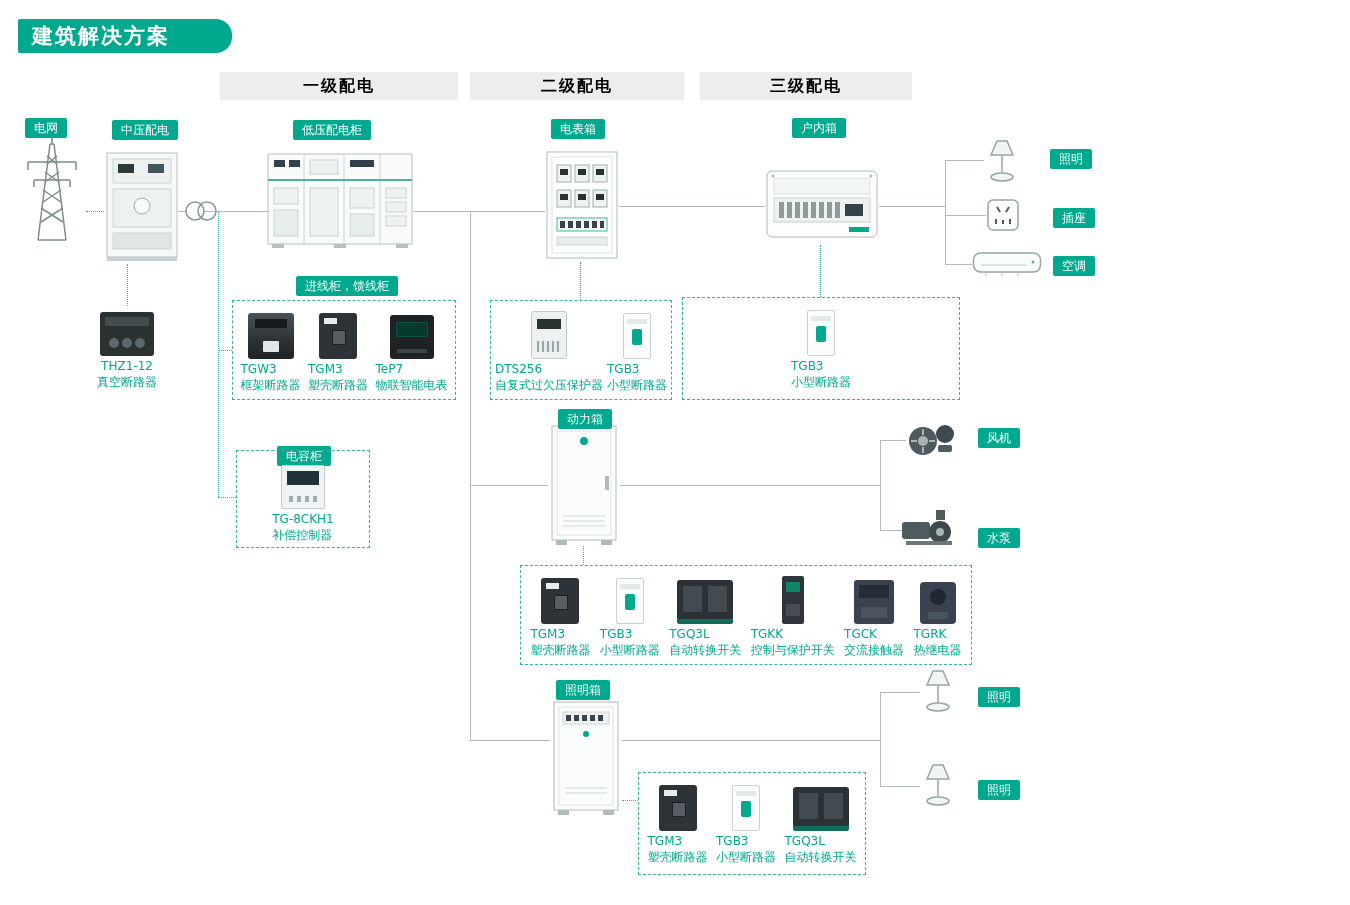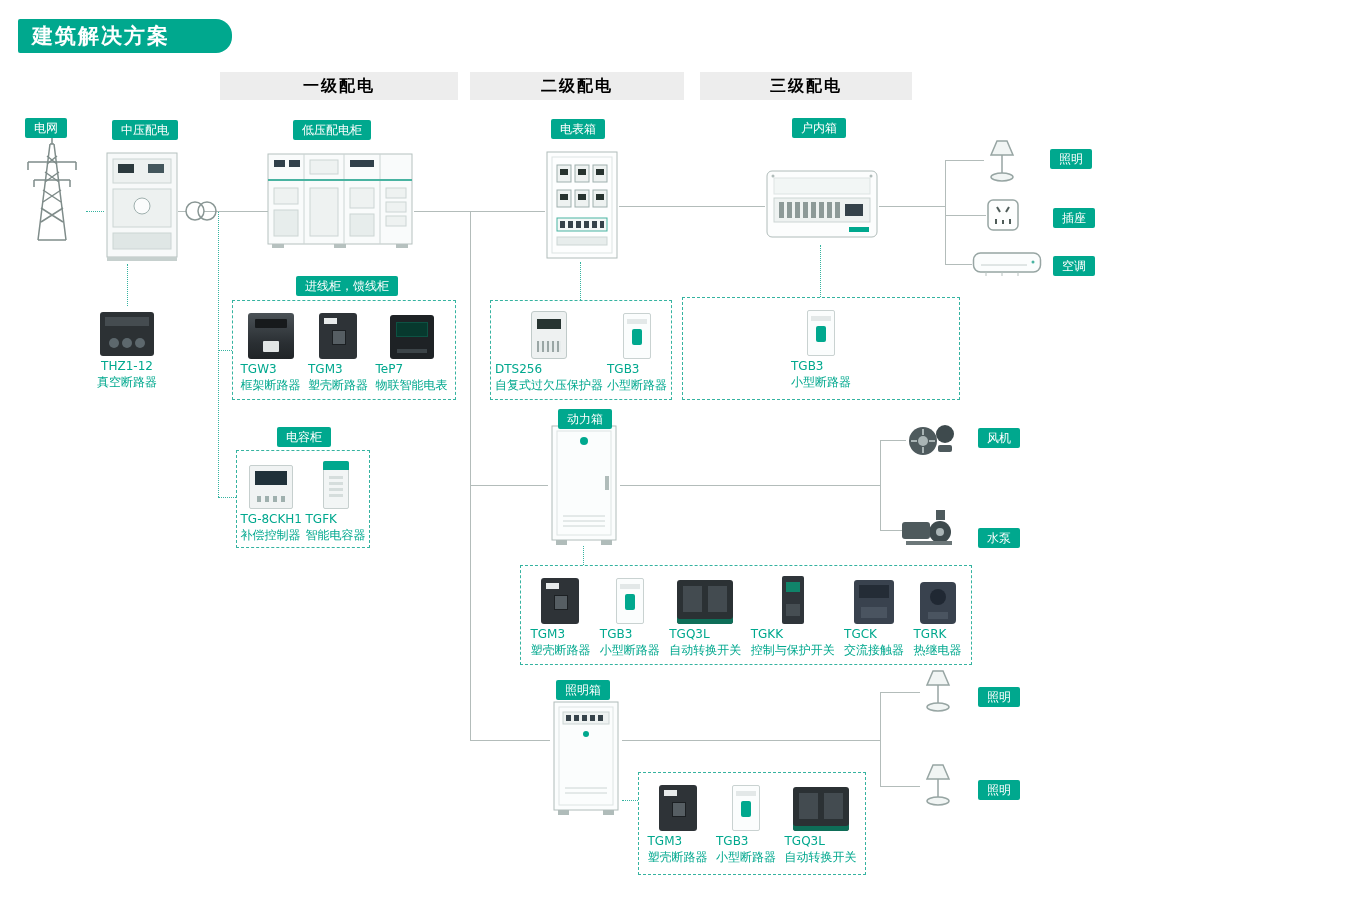--- a/index.html
+++ b/index.html
@@ -346,21 +346,21 @@
       <ellipse cx="18" cy="39" rx="11" ry="4" fill="#f1f5f4" stroke="#97a5a3" stroke-width="1.5"></ellipse>
     </svg>
   </div>
 
   <span class="chip" style="left:25px;top:118px">电网</span>
   <span class="chip" style="left:112px;top:120px">中压配电</span>
   <span class="chip" style="left:293px;top:120px">低压配电柜</span>
   <span class="chip" style="left:551px;top:119px">电表箱</span>
   <span class="chip" style="left:792px;top:118px">户内箱</span>
   <span class="chip" style="left:296px;top:276px">进线柜，馈线柜</span>
-  <span class="chip" style="left:277px;top:427px">电容柜</span>
+  <span class="chip" style="left:277px;top:446px">电容柜</span>
   <span class="chip" style="left:558px;top:409px">动力箱</span>
   <span class="chip" style="left:556px;top:680px">照明箱</span>
   <span class="chip" style="left:1050px;top:149px">照明</span>
   <span class="chip" style="left:1053px;top:208px">插座</span>
   <span class="chip" style="left:1053px;top:256px">空调</span>
   <span class="chip" style="left:978px;top:428px">风机</span>
   <span class="chip" style="left:978px;top:528px">水泵</span>
   <span class="chip" style="left:978px;top:687px">照明</span>
   <span class="chip" style="left:978px;top:780px">照明</span>
 
@@ -397,27 +397,20 @@
   </div>
 
   <div class="pgroup" style="left:236px;top:450px;width:134px;height:98px">
     <div class="product">
       <div class="imgbox">
           <span class="img img-ctrl"></span>
         </div>
       <div class="pname">TG-8CKH1</div>
       <div class="pdesc">补偿控制器</div>
     </div>
-    <div class="product">
-      <div class="imgbox">
-          <span class="img img-cap"></span>
-        </div>
-      <div class="pname">TGFK</div>
-      <div class="pdesc">智能电容器</div>
-    </div>
   </div>
 
   <div class="pgroup" style="left:490px;top:300px;width:182px;height:100px">
     <div class="product">
       <div class="imgbox">
           <span class="img img-energymeter"></span>
         </div>
       <div class="pname">DTS256</div>
       <div class="pdesc">自复式过欠压保护器</div>
     </div>

